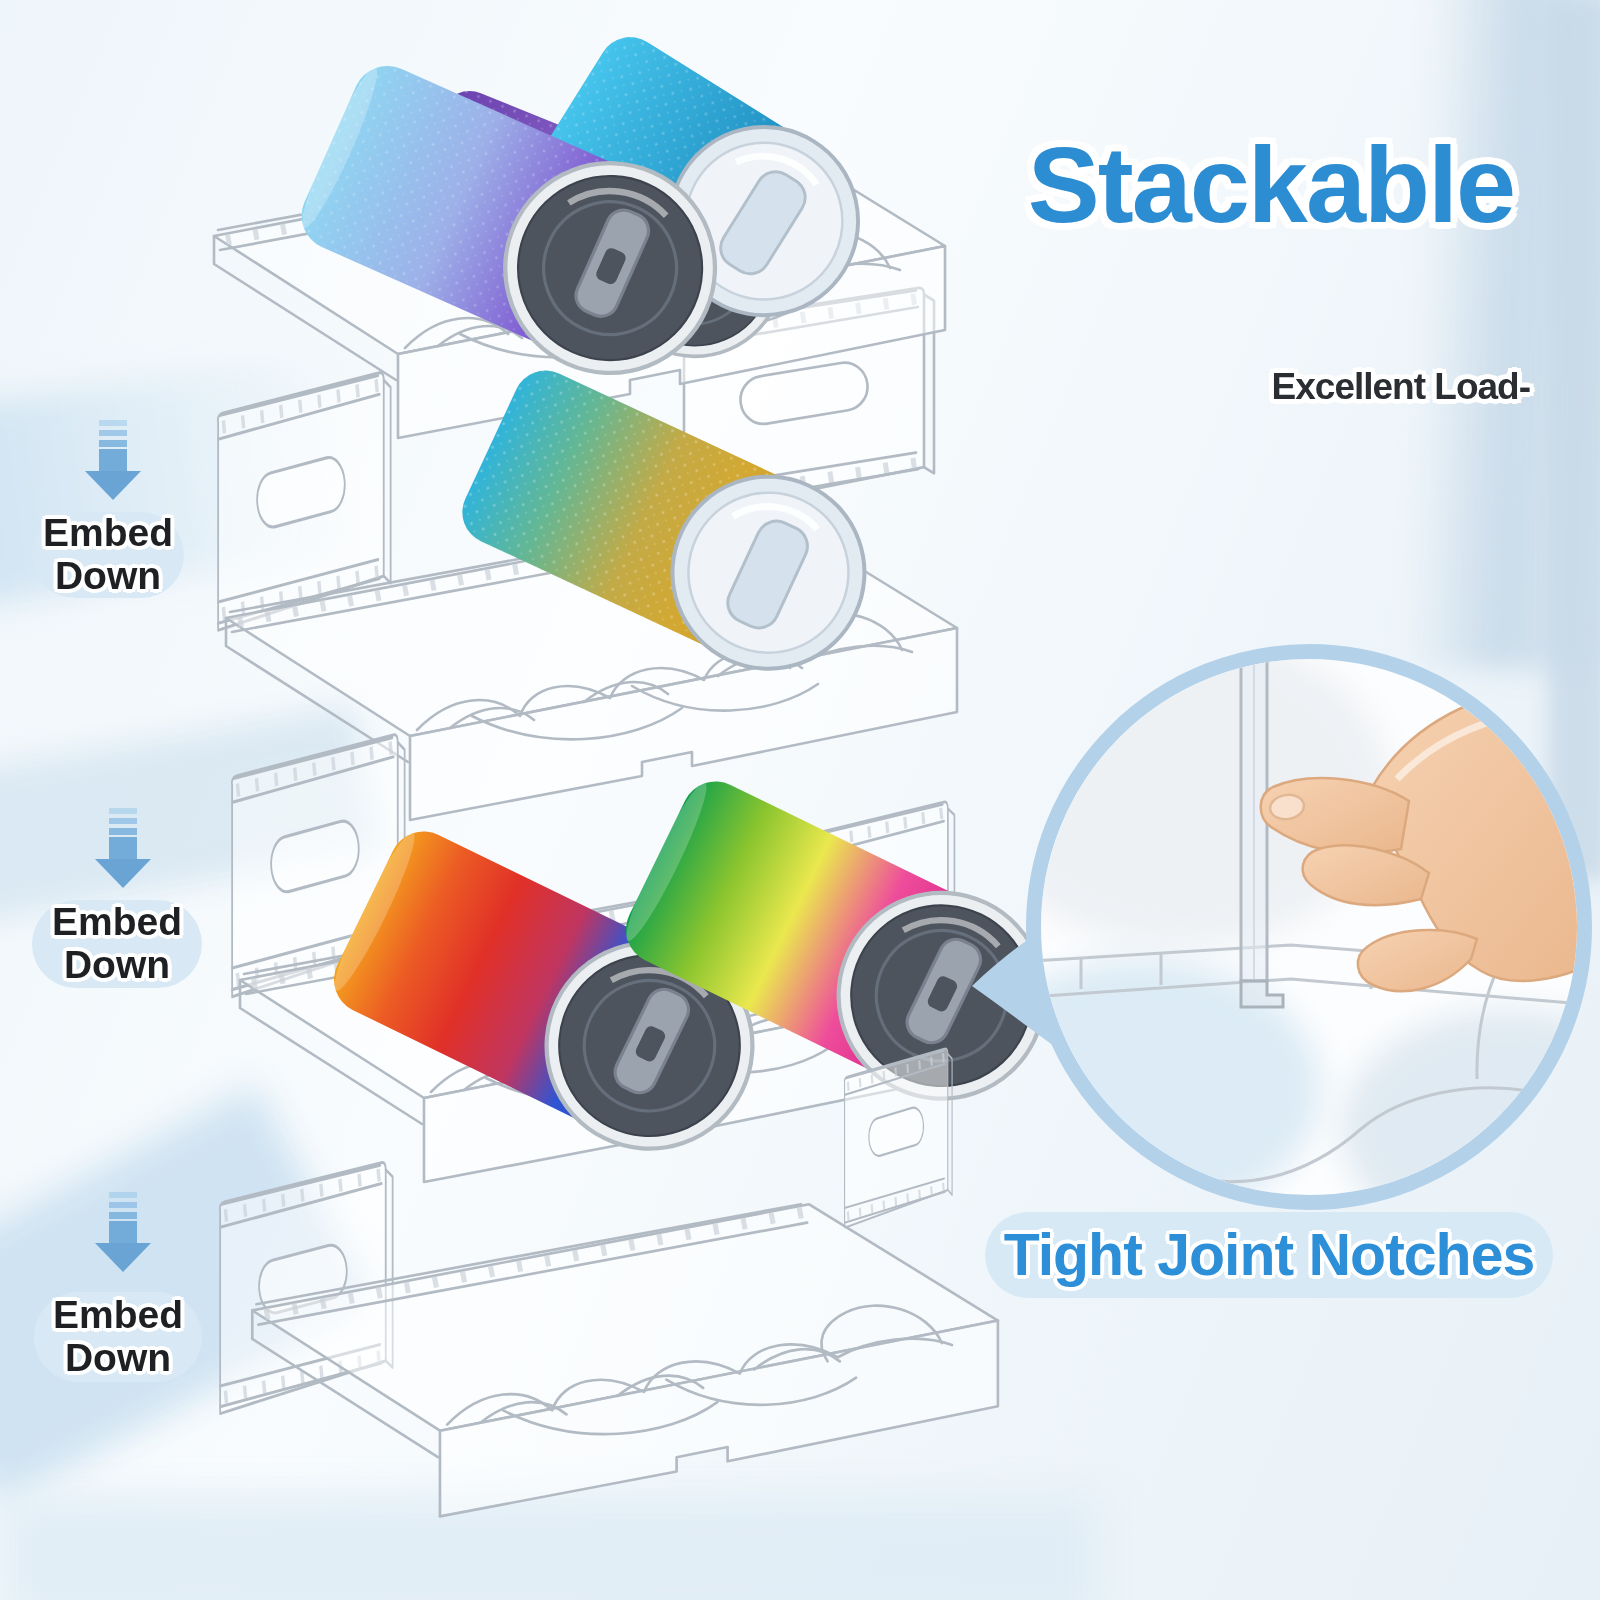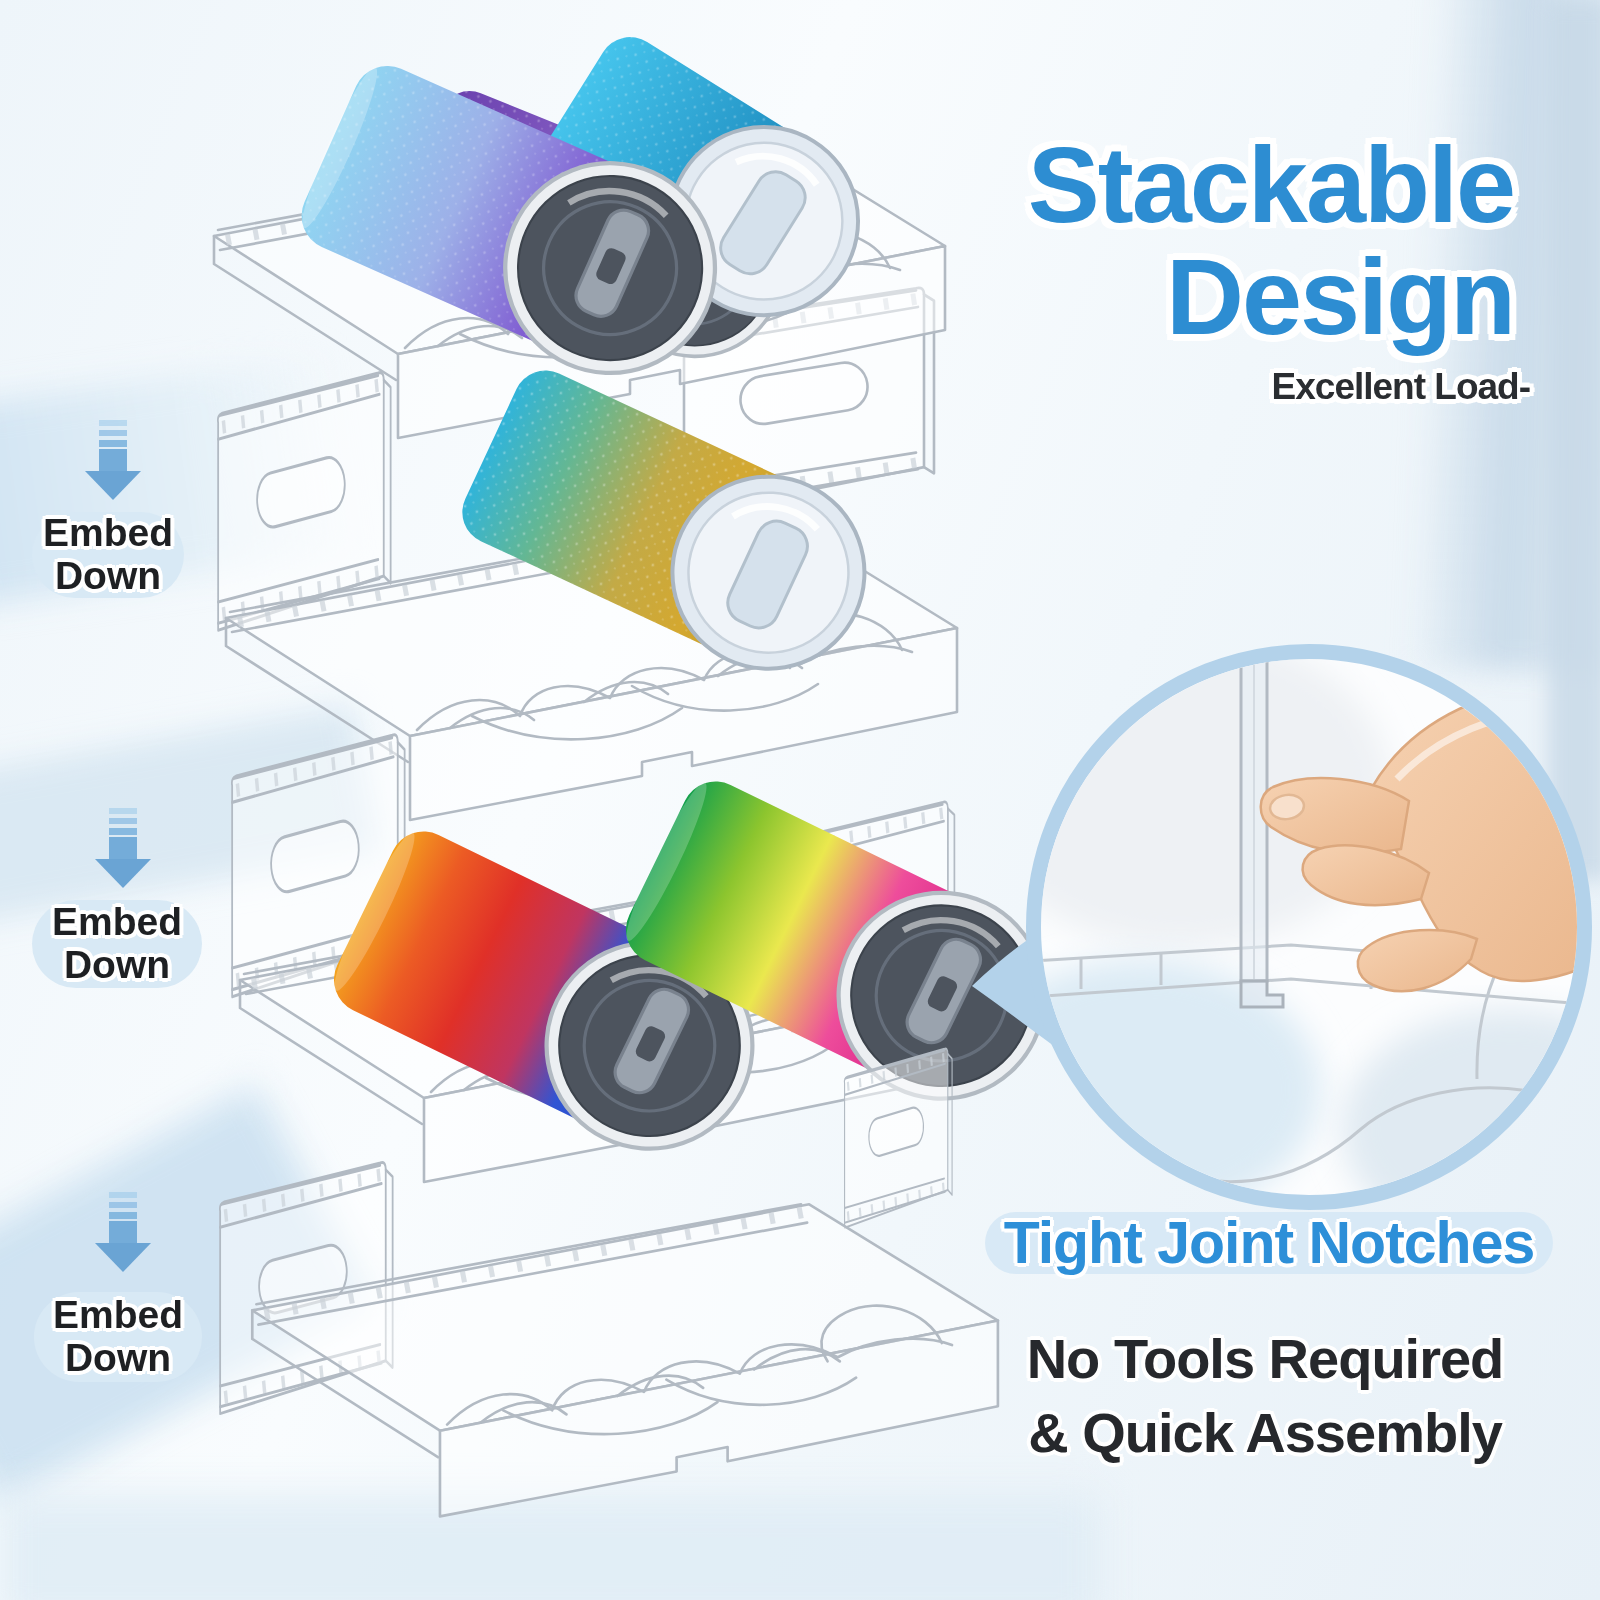--- a/index.html
+++ b/index.html
@@ -12,21 +12,21 @@
           -7px 0 0 #fff,7px 0 0 #fff,0 -7px 0 #fff,0 7px 0 #fff;margin-top:13px;}
   .ow-mid{text-shadow:-4px -4px 0 #fff,4px -4px 0 #fff,-4px 4px 0 #fff,4px 4px 0 #fff,
           -5px 0 0 #fff,5px 0 0 #fff,0 -5px 0 #fff,0 5px 0 #fff;}
   .ow-sm{text-shadow:-3px -3px 0 #fff,3px -3px 0 #fff,-3px 3px 0 #fff,3px 3px 0 #fff,
           -4px 0 0 #fff,4px 0 0 #fff,0 -4px 0 #fff,0 4px 0 #fff;}
   
   .headline{position:absolute;top:116px;right:86px;text-align:right;color:#2d8dd2;
             font-size:108px;font-weight:bold;line-height:1.04;letter-spacing:-2px;z-index:5;}
   .subhead{position:absolute;top:366px;right:70px;text-align:right;color:#2a2d31;
            font-size:37px;font-weight:bold;line-height:1.13;letter-spacing:-1px;z-index:5;}
-  .badge{position:absolute;left:985px;top:1212px;width:568px;height:62px;background:#d8e9f6;
+  .badge{position:absolute;left:985px;top:1212px;width:568px;height:86px;background:#d8e9f6;
          border-radius:46px;display:flex;align-items:center;justify-content:center;z-index:5;}
   .badge span{color:#2d8fd8;font-size:59px;font-weight:bold;letter-spacing:-1px;}
   .note{position:absolute;left:975px;top:1322px;width:580px;text-align:center;color:#26282c;
         font-size:56px;font-weight:bold;line-height:1.33;letter-spacing:-1px;z-index:5;}
   
   .embed-group{position:absolute;z-index:5;}
   .embed-pill{background:#d8e9f5;border-radius:54px;display:flex;flex-direction:column;
               align-items:center;justify-content:center;color:#1e2023;font-weight:bold;
               font-size:39px;line-height:1.1;}
   .arrow-wrap{position:absolute;z-index:5;}
@@ -200,21 +200,20 @@
         <use href="#wall"></use>
       </g>
 
     <g transform="translate(238,1190) scale(1.02)">
         <use href="#tray"></use>
       </g>
   </svg>
 
   <div class="headline ow-big">
     <div>Stackable</div>
-    <div>Design</div>
   </div>
   <div class="subhead ow-mid">
     <div>Excellent Load-</div>
   </div>
 
   <div class="inset">
     <svg class="inset-tail" width="130" height="250" viewBox="0 0 130 250">
       <path d="M4,124 C44,86 84,58 126,40 L126,212 C84,184 44,152 4,124 Z" fill="#b3d2ea"></path>
     </svg>
     <div class="inset-circle">
@@ -251,24 +250,20 @@
           <path d="M436,280 C404,266 352,268 326,288 C312,298 314,318 332,326 C362,340 402,330 430,300 Z" fill="url(#skin)"></path>
           <path d="M356,120 C398,76 458,52 520,52" fill="none" stroke="rgba(255,255,255,.55)" stroke-width="7"></path>
         </g>
       </svg>
     </div>
   </div>
 
   <div class="badge">
     <span class="ow-sm">Tight Joint Notches</span>
   </div>
-  <div class="note ow-sm">
-    <div>No Tools Required</div>
-    <div>&amp; Quick Assembly</div>
-  </div>
 
   <div class="arrow-wrap" style="left:85px;top:420px;">
     <svg width="56" height="80" viewBox="0 0 56 80">
       <rect x="14" y="0" width="28" height="6" fill="#8cc0e6" opacity=".45"></rect>
       <rect x="14" y="10" width="28" height="6" fill="#80b6e0" opacity=".65"></rect>
       <rect x="14" y="20" width="28" height="7" fill="#78b0dc" opacity=".85"></rect>
       <rect x="14" y="29" width="28" height="22" fill="#74acd9"></rect>
       <polygon points="0,51 56,51 28,80" fill="#6aa4d4"></polygon>
     </svg>
   </div>

